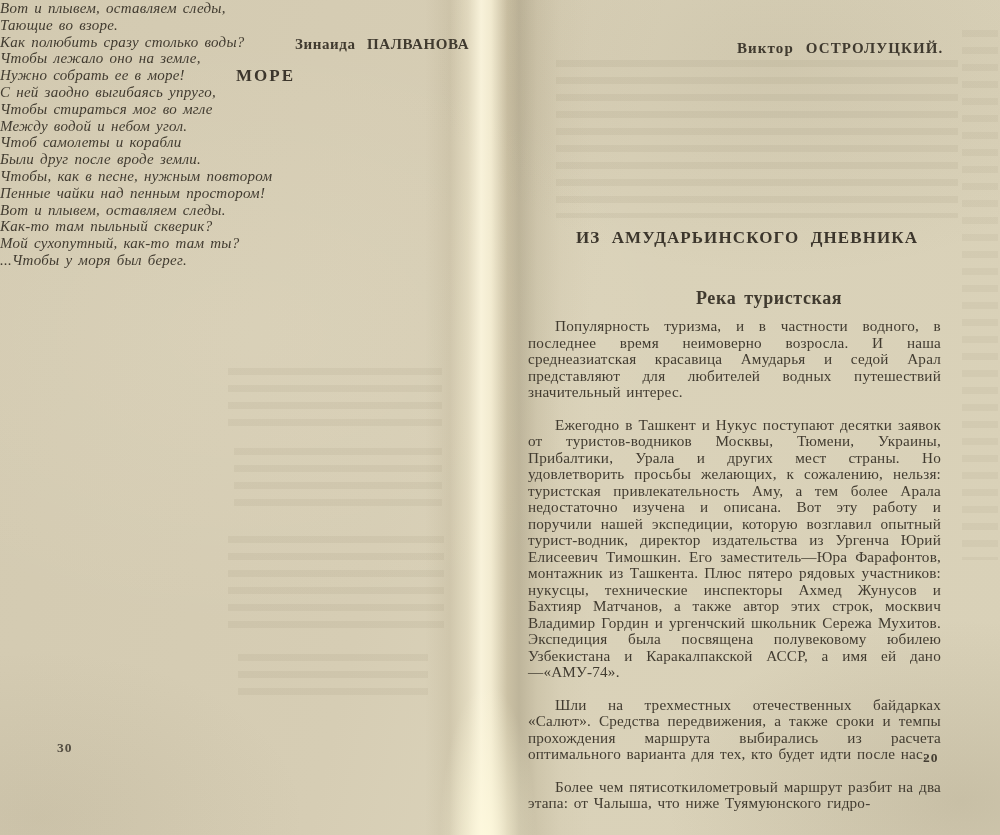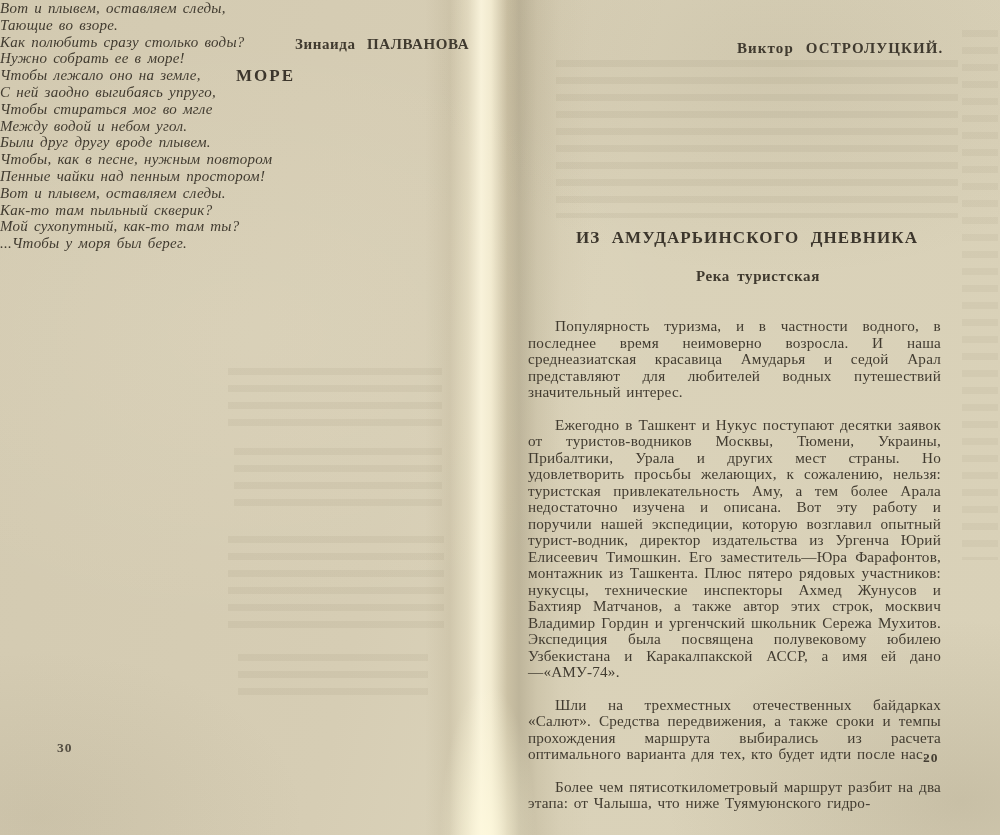--- a/index.html
+++ b/index.html
@@ -53,21 +53,21 @@
   .txt { position: absolute; white-space: pre; }
   .lp-author { left: 295px; top: 36px; font-size: 15px; font-weight: bold; letter-spacing: 0.6px; word-spacing: 7px; color: #403a2f; }
   .lp-title  { left: 236px; top: 66px; font-size: 17px; font-weight: bold; letter-spacing: 2px; color: #3c362c; }
   .poem      { left: 135px; top: 97px; font-size: 15px; line-height: 16.8px; letter-spacing: 0.25px; word-spacing: 2px; color: #413b30; }
   .poem div  { white-space: pre; font-style: italic; }
   .pageno    { position: absolute; font-size: 13.5px; color: #534d41; letter-spacing: 1px; }
   .pn-left   { left: 57px;  top: 740px; font-weight: bold; }
   .pn-right  { left: 923px; top: 750px; font-weight: bold; color: #443e33; }
   .rp-author { left: 737px; top: 40px; font-size: 15px; font-weight: bold; letter-spacing: 1.1px; word-spacing: 7px; color: #403a2f; }
   .rp-title  { left: 576px; top: 228px; font-size: 17px; font-weight: bold; letter-spacing: 1.1px; word-spacing: 6px; color: #3c362c; }
-  .rp-sub    { left: 696px; top: 268px; font-size: 15px; font-weight: bold; letter-spacing: 0.6px; word-spacing: 3px; color: #403a2f; }
+  .rp-sub    { left: 696px; top: 288px; font-size: 18px; font-weight: bold; letter-spacing: 0.6px; word-spacing: 3px; color: #403a2f; }
   .rp-body {
     position: absolute;
     left: 512px; top: 302px;
     width: 445px;
     font-size: 15.2px;
     line-height: 16.5px;
     letter-spacing: 0.2px;
     word-spacing: 1.6px;
     text-align: justify;
     color: #413b30;
@@ -96,26 +96,27 @@
 
   <div>
     <div class="txt lp-author">Зинаида ПАЛВАНОВА</div>
 
     <div class="txt lp-title">МОРЕ</div>
 
     <div class="poem">
       <div>Вот и плывем, оставляем следы,</div>
       <div>Тающие во взоре.</div>
       <div>Как полюбить сразу столько воды?</div>
+      <div>Чтобы лежало оно на земле,</div>
       <div>Нужно собрать ее в море!</div>
-      <div>Чтобы лежало оно на земле,</div>
       <div>С ней заодно выгибаясь упруго,</div>
       <div>Чтобы стираться мог во мгле</div>
       <div>Между водой и небом угол.</div>
-      <div>Были друг другу вроде плывем.</div>
+      <div>Чтоб самолеты и корабли</div>
+      <div>Были друг после вроде земли.</div>
       <div>Чтобы, как в песне, нужным повтором</div>
       <div>Пенные чайки над пенным простором!</div>
       <div>Вот и плывем, оставляем следы.</div>
       <div>Как-то там пыльный скверик?</div>
       <div>Мой сухопутный, как-то там ты?</div>
       <div>...Чтобы у моря был берег.</div>
     </div>
 
     <div class="pageno pn-left">30</div>
   </div>

